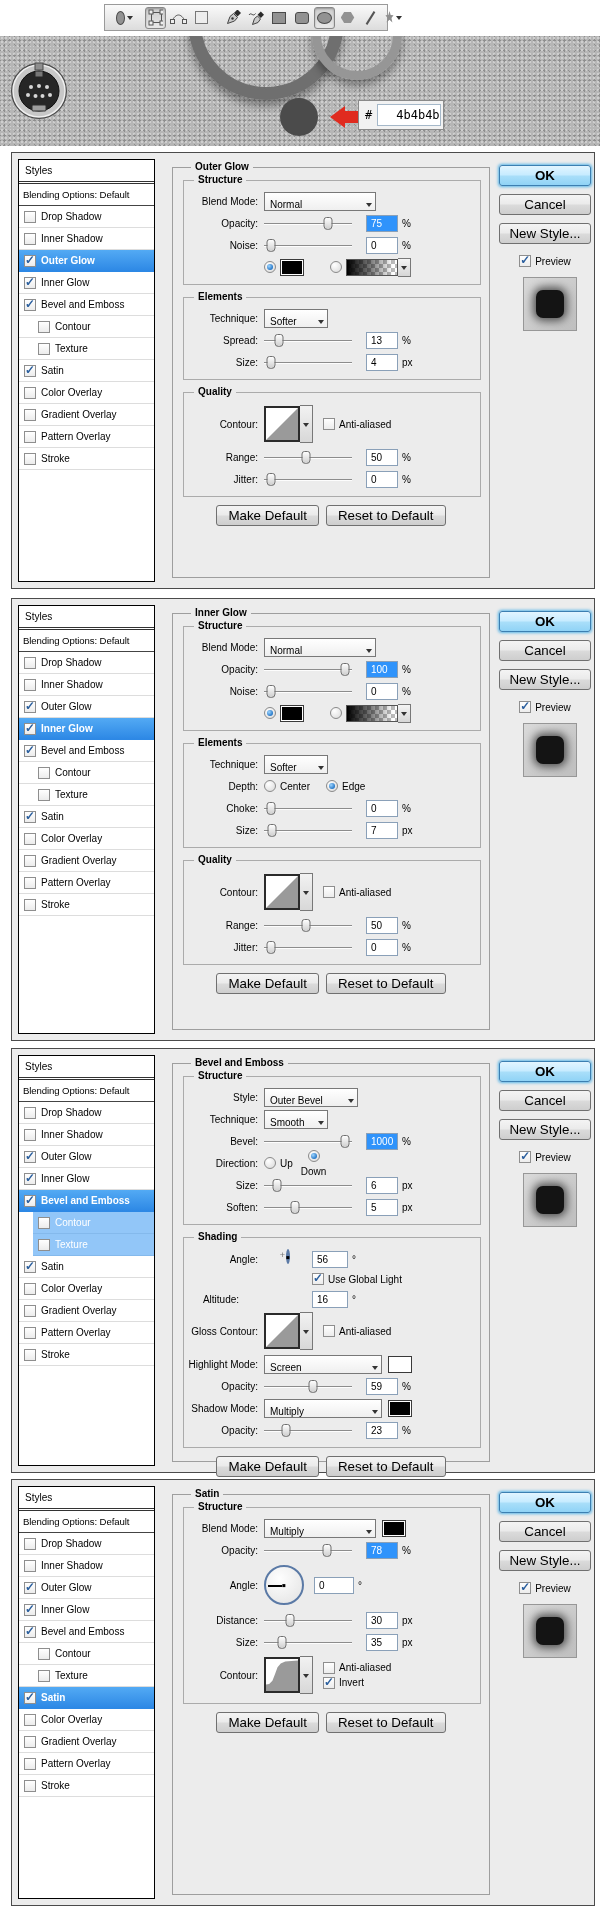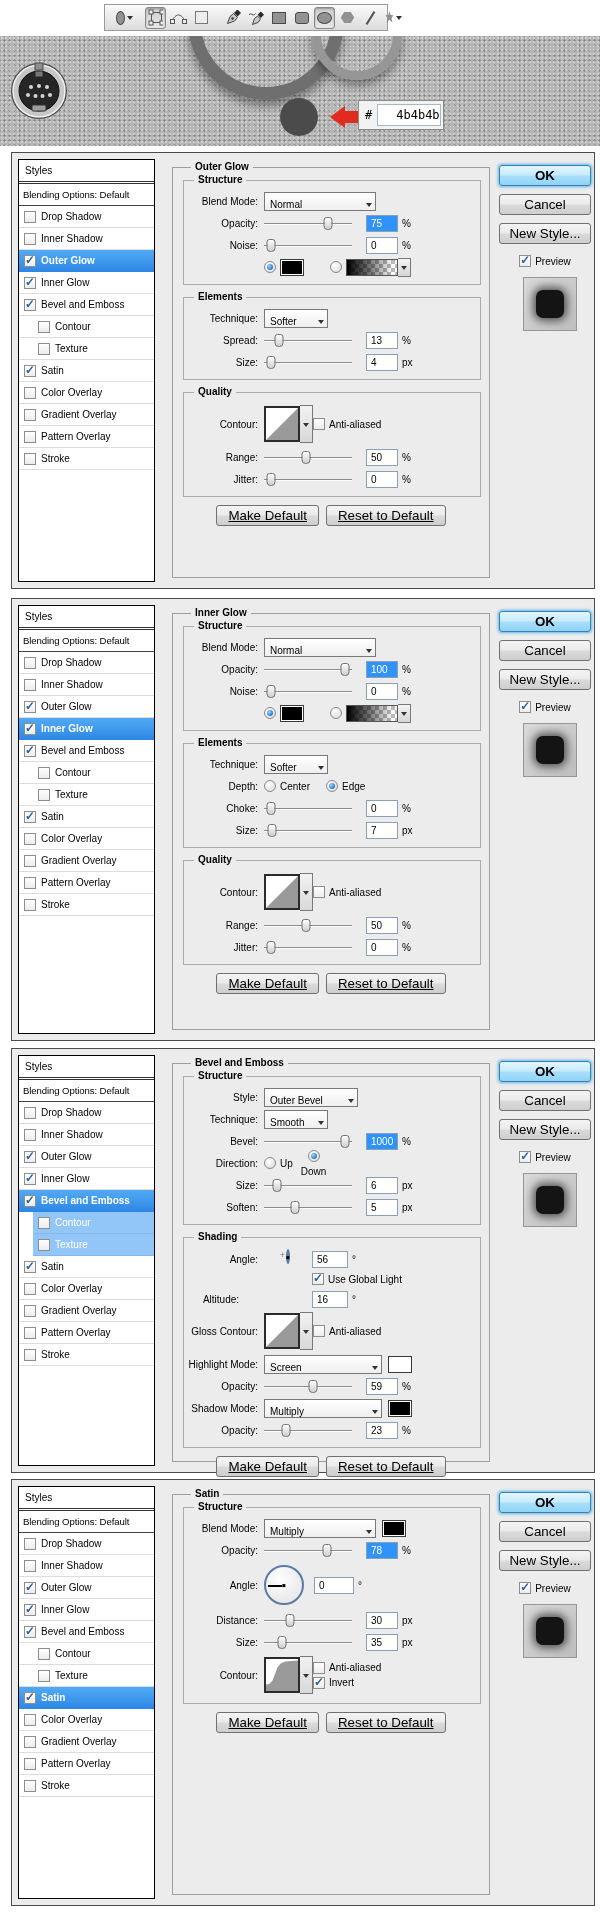--- a/index.html
+++ b/index.html
@@ -92,33 +92,33 @@
       conic-gradient(#bbb 25%,#fff 0 50%,#bbb 0 75%,#fff 0);
     background-size:100% 100%,8px 8px;}
   .gradarr{width:12px;height:17px;border:1px solid #787878;border-left:none;background:linear-gradient(#f4f4f4,#d6d6d6);
     display:flex;align-items:center;justify-content:center;flex:none;}
   .cthumb{width:36px;height:36px;background:#fff;border:2px solid #2b2b2b;box-sizing:border-box;position:relative;flex:none;overflow:hidden;}
   .cthumb.linear::after{content:"";position:absolute;inset:0;background:#9a9a9a;clip-path:polygon(0 100%,100% 0,100% 100%);}
   .cthumb.scurve::after{content:"";position:absolute;inset:0;background:#9a9a9a;
     clip-path:polygon(0 100%,0 80%,10% 78%,20% 68%,28% 48%,36% 26%,46% 14%,60% 8%,80% 6%,100% 5%,100% 100%);}
   .ctarr{width:12px;height:36px;border:1px solid #787878;border-left:none;background:linear-gradient(#f2f2f2,#d8d8d8);
     display:flex;align-items:center;justify-content:center;flex:none;}
-  .ccol{display:flex;flex-direction:column;gap:3px;justify-content:flex-start;}
+  .ccol{display:flex;flex-direction:column;gap:3px;margin-left:10px;justify-content:flex-start;}
   .cbl{display:flex;align-items:center;gap:4px;white-space:nowrap;}
   .dial{width:36px;height:36px;border-radius:50%;border:2px solid #5b7aa6;
     background:radial-gradient(circle at 38% 32%,#fefefe,#e2e2e2);position:relative;box-sizing:border-box;flex:none;}
   .dial::before{content:"";position:absolute;left:50%;top:50%;width:3px;height:3px;background:#000;transform:translate(-55%,-30%);}
   .dial.mark::after{content:"+";position:absolute;right:3px;top:-1px;color:#777;font-size:9px;}
   .dial.line::after{content:"";position:absolute;left:2px;top:50%;width:14px;height:2px;background:#000;}
   .dial.big{width:40px;height:40px;}
   .agl{display:grid;grid-template-columns:80px 48px auto;grid-template-rows:22px 18px 22px;align-items:center;padding-right:60px;}
   .agl .rlabel{width:74px;}
   .agl .dialcell{grid-column:2;grid-row:1/4;justify-self:center;align-self:start;margin-top:3px;}
   .fwrap{display:flex;align-items:center;}
-  .btnrow{display:flex;justify-content:center;gap:7px;margin:4px 0 0 0;text-decoration:underline;}
+  .btnrow{display:flex;justify-content:center;gap:7px;margin:4px 0 0 0;}
   .pbtn{height:21px;padding:0 11px;border:1px solid #707070;border-radius:3px;
     background:linear-gradient(#f4f4f4,#ebebeb 45%,#dadada 55%,#cecece);display:flex;align-items:center;white-space:nowrap;}
   
   .rightcol{position:absolute;left:482px;top:12px;width:102px;display:flex;flex-direction:column;align-items:center;}
   .rbtn{width:92px;height:21px;border:1px solid #707070;border-radius:3px;box-sizing:border-box;
     background:linear-gradient(#f4f4f4,#ebebeb 45%,#dadada 55%,#cecece);
     display:flex;align-items:center;justify-content:center;margin-bottom:8px;}
   .rbtn.ok{border-color:#3c7fb1;background:linear-gradient(#e2f5ff,#c8ecff 45%,#a8def9 55%,#90d3f6);
     box-shadow:0 0 3px 1px #5ab6e8;font-weight:bold;}
   .prevrow{display:flex;align-items:center;gap:4px;margin:3px 0 10px 0;}

